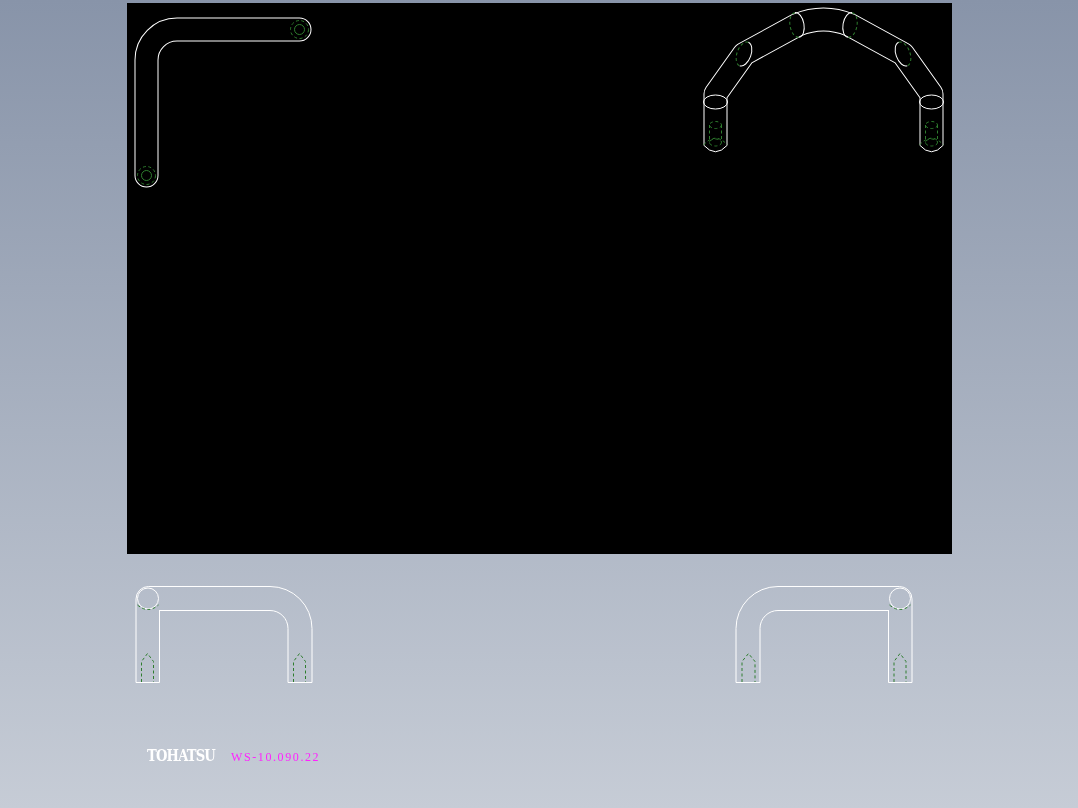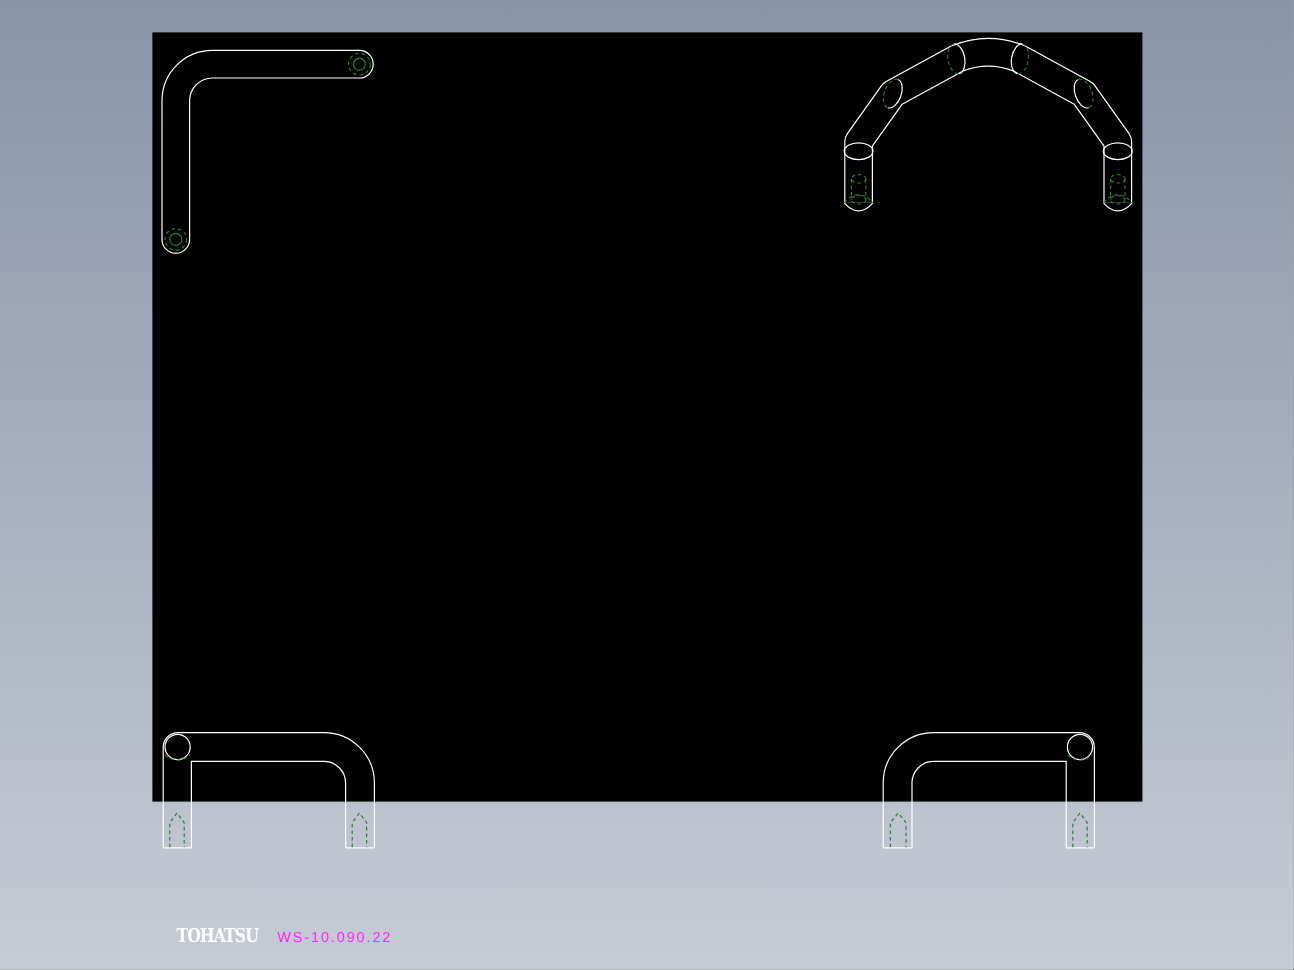--- a/index.html
+++ b/index.html
@@ -7,41 +7,41 @@
     --line:#ffffff; --hidden:#2e7d2e; --accent:#ff22ff;
   }
   html,body{margin:0;padding:0;}
   body{
     width:1078px;height:808px;overflow:hidden;
     background:linear-gradient(to bottom,var(--bg-top) 0%,var(--bg-bottom) 100%);
     font-family:"DejaVu Sans",sans-serif;
     position:relative;
   }
   .drawing-canvas{
-    position:absolute;left:127px;top:27px;width:825px;height:641px;
+    position:absolute;left:127px;top:3px;width:825px;height:551px;
     background:var(--canvas-bg);
   }
   .drawing-canvas svg{position:absolute;left:0;top:0;}
   
   .wl{stroke:var(--line);stroke-width:1;fill:none;}
   .gl{stroke:var(--hidden);stroke-width:1;fill:none;stroke-dasharray:3 2.5;}
   .gs{stroke:var(--hidden);stroke-width:1;fill:none;}
   .tube-under{stroke:var(--line);fill:none;}
   .tube-over{stroke:var(--canvas-bg);fill:none;}
   .footer-logo{
     position:absolute;left:20px;top:743px;
     color:var(--line);
     font-family:"DejaVu Serif",serif;font-weight:bold;font-size:16px;
     letter-spacing:-1px;transform:scaleX(0.82);transform-origin:left center;
     white-space:nowrap;
   }
   .footer-number{
     position:absolute;left:104px;top:747px;
     color:var(--accent);
-    font-family:Liberation Sans, sans-serif;font-size:12px;
+    font-family:Liberation Serif, serif;font-size:12px;
     letter-spacing:1.6px;white-space:nowrap;
   }
 </style>
 </head>
 <body>
 
 <div class="drawing-canvas">
   <svg width="825" height="769" viewBox="127 19 825 769">
 
     <g>

